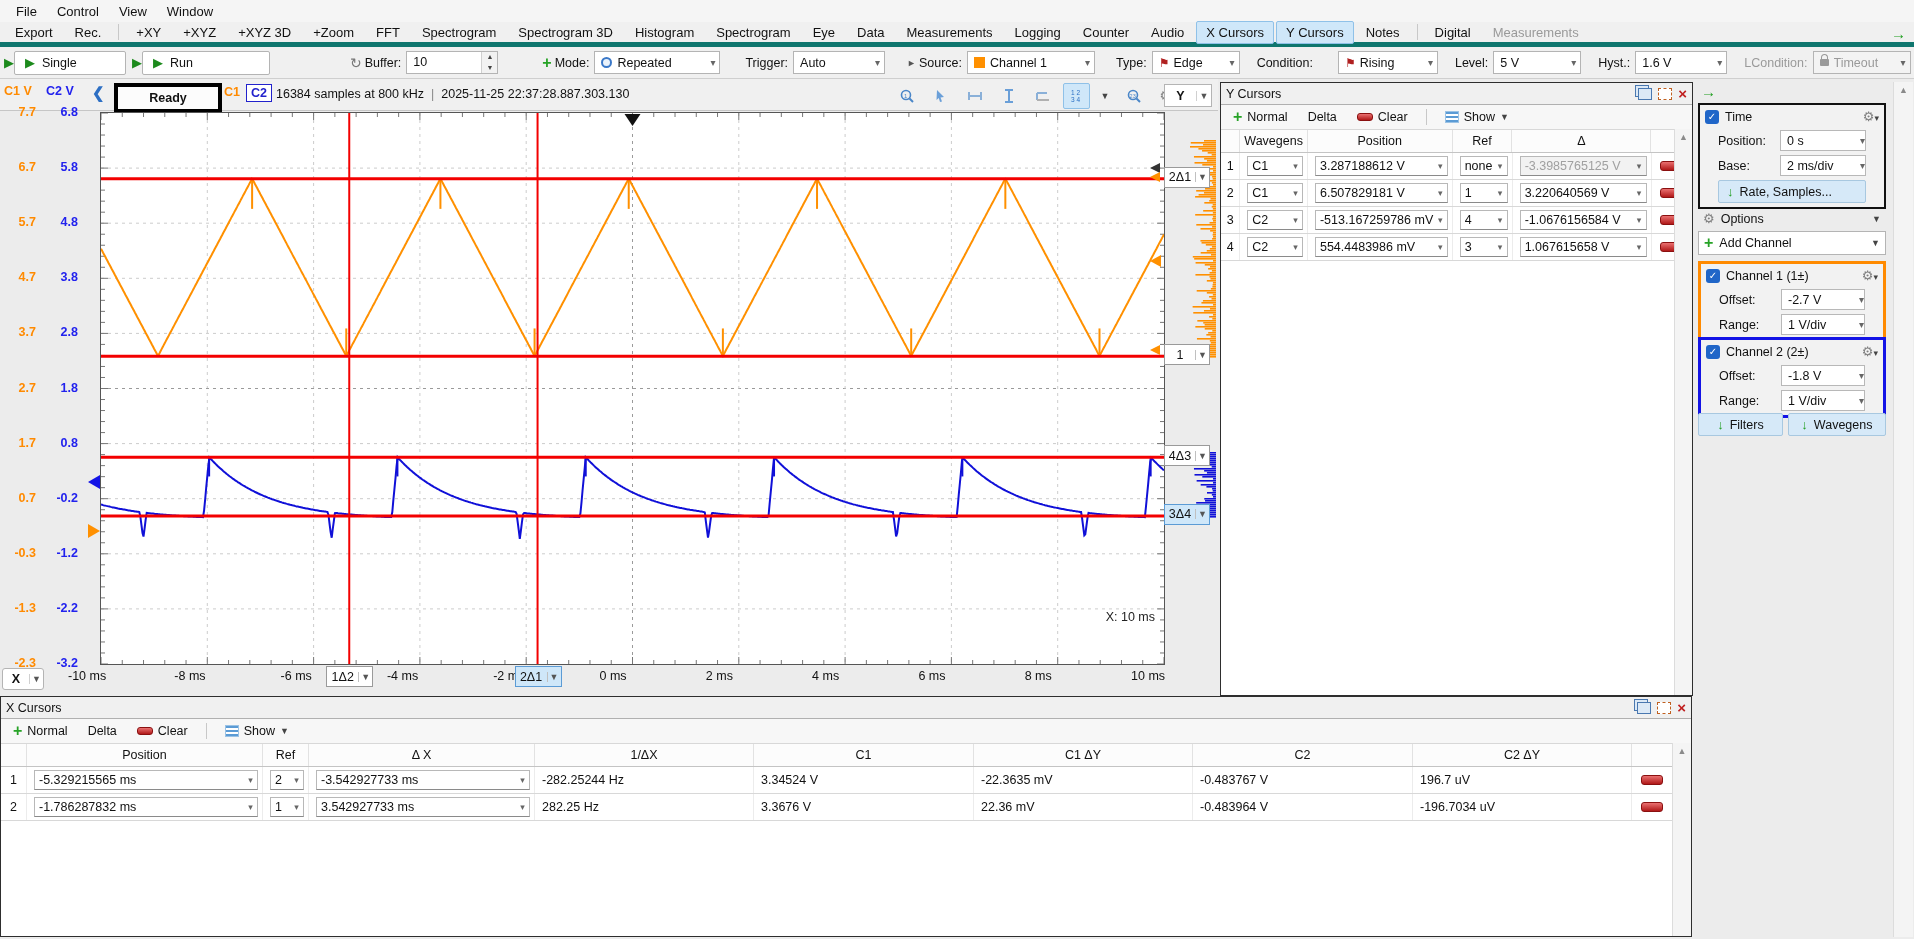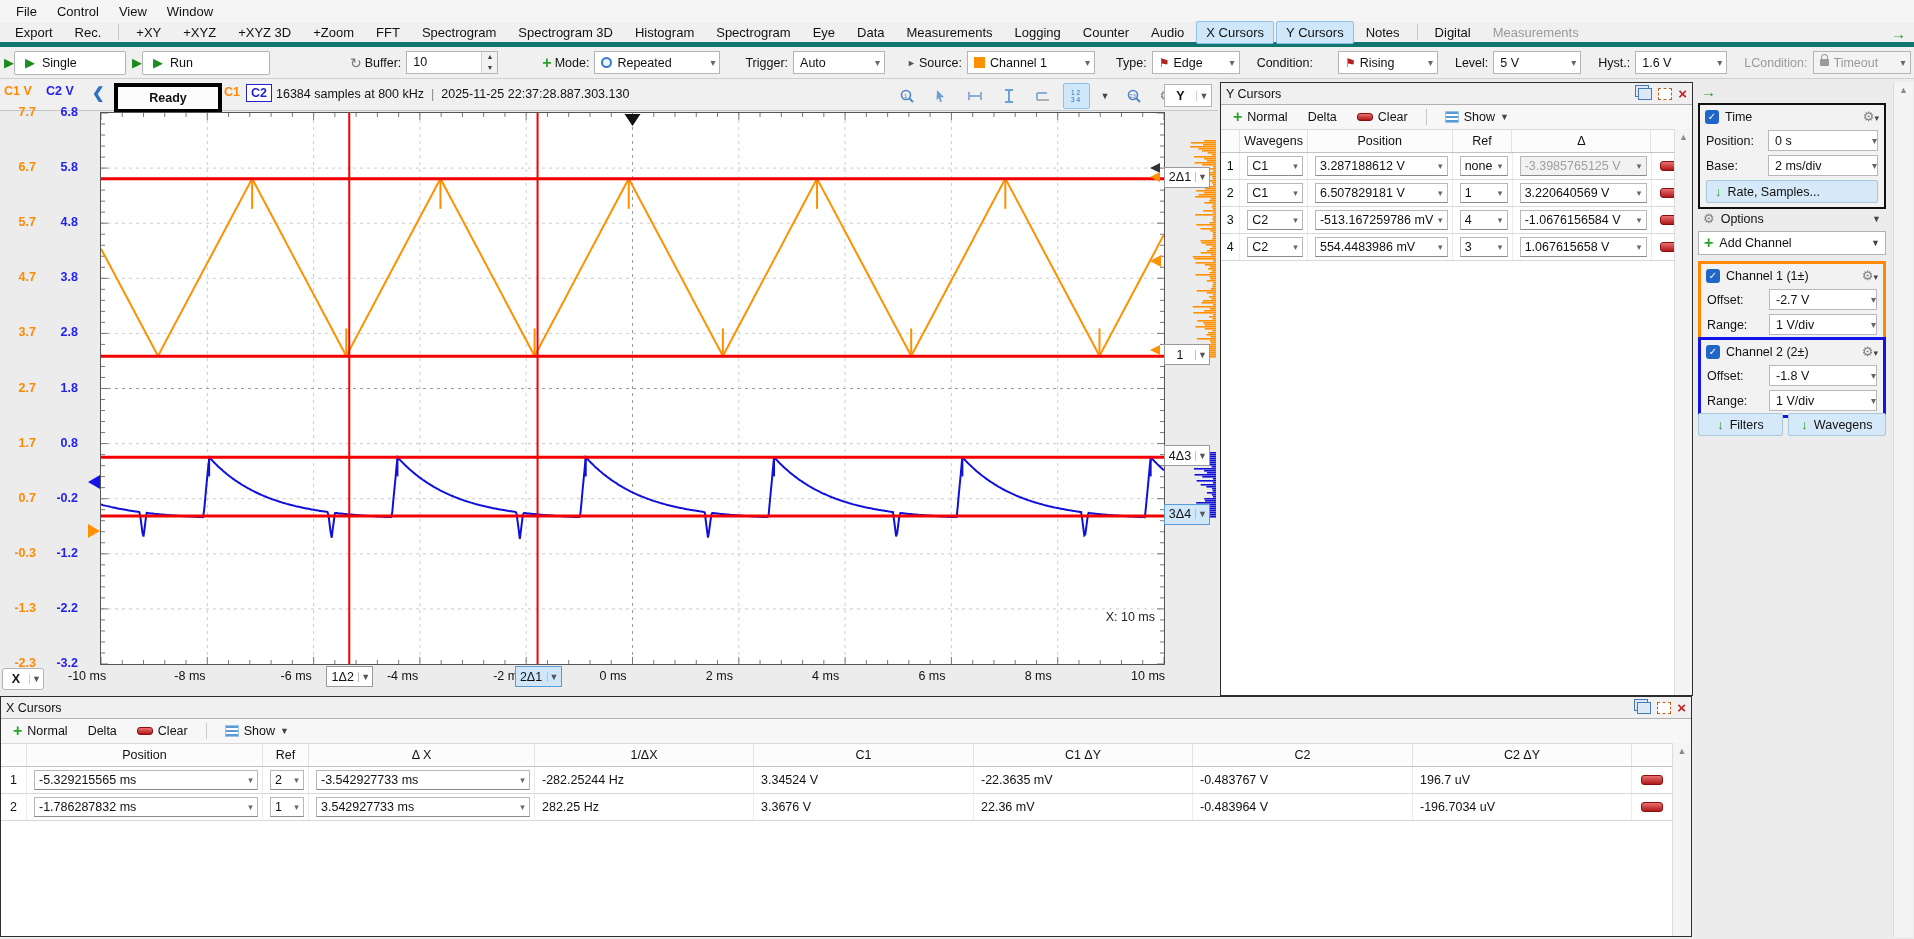--- a/index.html
+++ b/index.html
@@ -97,21 +97,21 @@
   .tcombo .c{width:13px;text-align:center;font-size:9px;color:#666;}
   .tcombo.dis{background:#f2f2f2;color:#a0a0a0;}
   .scroll-v{position:absolute;background:#f4f4f4;border-left:1px solid #dcdcdc;}
   .scroll-v .up{color:#8a8a8a;font-size:9px;text-align:center;padding-top:3px;}
   
   #sidebar{left:1695px;top:79px;width:219px;height:860px;background:#ececec;}
   .grp{position:absolute;left:3px;width:188px;background:#f4f4f4;box-sizing:border-box;}
   .grp-head{display:flex;align-items:center;gap:6px;padding:4px 5px;}
   .cb{width:14px;height:14px;background:#2066c8;border-radius:3px;color:#fff;font-size:10px;text-align:center;line-height:14px;}
   .gear{color:#808080;font-size:13px;}
-  .grp-row{display:flex;align-items:center;padding:2px 6px;}
+  .grp-row{display:flex;align-items:center;padding:2px 18px;}
   .grp-row .lab{width:62px;}
   .grp-row .box{flex:1;display:flex;align-items:center;height:21px;background:#fff;border:1px solid #b8b8b8;box-sizing:border-box;padding-left:6px;}
   .grp-row .box .v{flex:1;}
   .blue-btn{display:flex;align-items:center;gap:6px;background:#d6e9f8;border:1px solid #a8c8e0;border-radius:2px;padding:3px 8px;box-sizing:border-box;}
   .gdown{color:#1e9e1e;font-weight:bold;font-size:13px;}
 </style>
 </head>
 <body>
 
 <div id="app">

